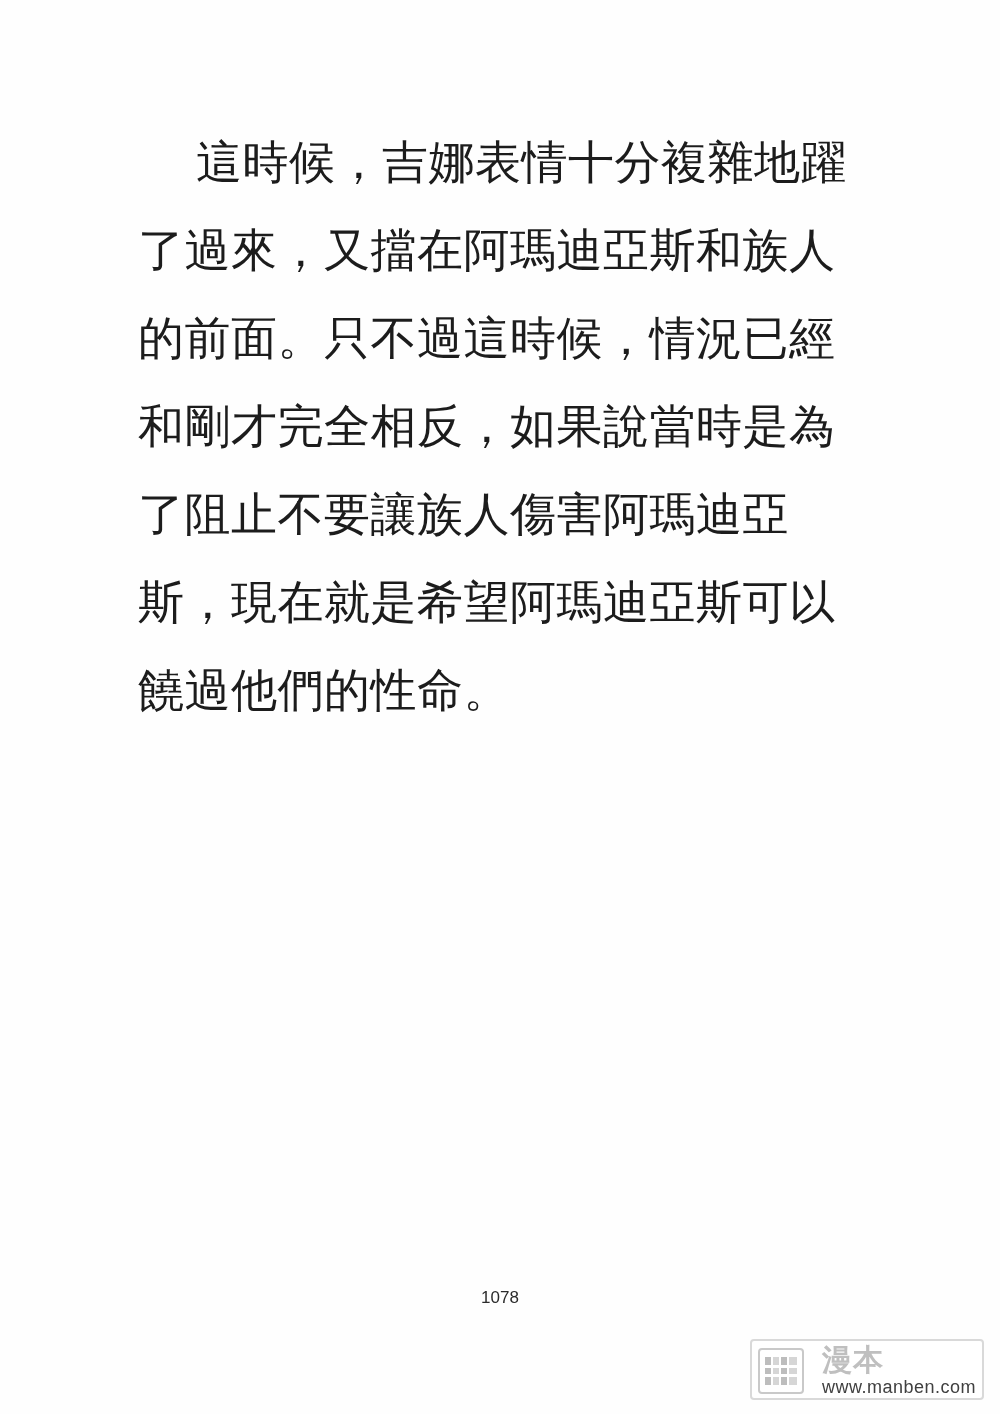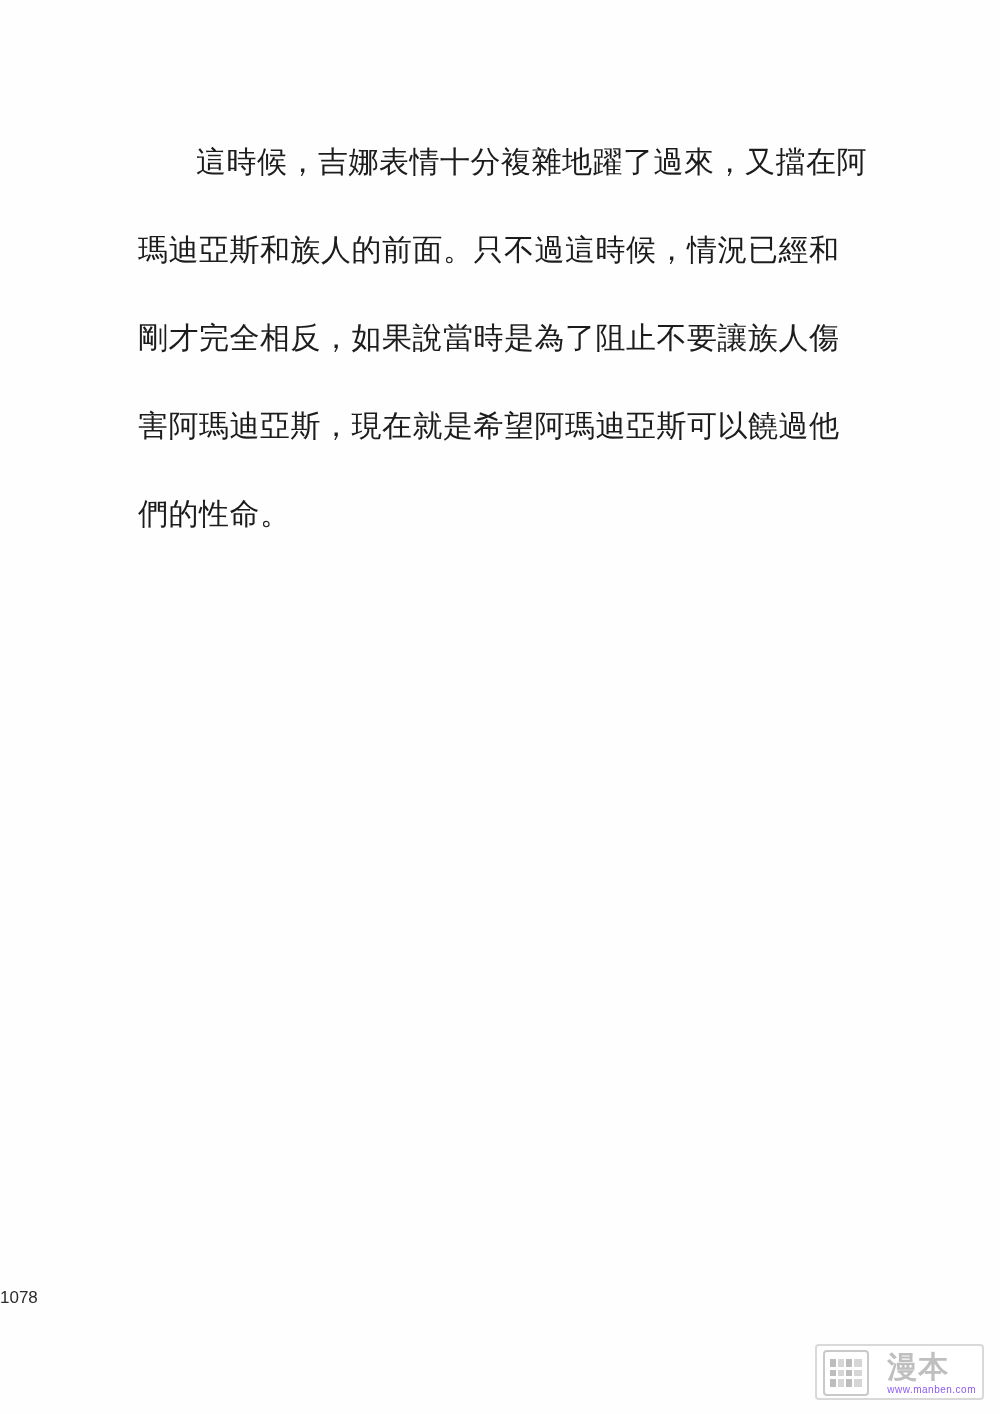--- a/index.html
+++ b/index.html
@@ -19,37 +19,37 @@
     inset: 0;
     background: #fefefe;
   }
   .text-body {
     position: absolute;
     left: 138px;
     top: 118px;
     width: 730px;
   }
   .para {
-    font-size: 30px;
+    font-size: 46px;
     line-height: 88px;
     color: #1c1c1c;
     text-indent: 58px;
     letter-spacing: 0.5px;
     margin: 0;
     font-weight: 400;
   }
   .para + .para {
     margin-top: 66px;
   }
   .page-number {
     position: absolute;
     left: 0;
     right: 0;
     top: 1288px;
-    text-align: left;
+    text-align: center;
     font-size: 17px;
     color: #2b2b2b;
     font-family: "Liberation Sans", sans-serif;
   }
   .watermark {
     position: absolute;
     right: 16px;
     bottom: 14px;
     display: flex;
     align-items: center;
@@ -70,22 +70,22 @@
     align-items: flex-start;
     line-height: 1;
   }
   .wm-title {
     font-size: 30px;
     color: #bfbfbf;
     font-weight: 700;
     letter-spacing: 1px;
   }
   .wm-url {
-    font-size: 10px;
-    color: #8b5cf6;
+    font-size: 18px;
+    color: #404040;
     letter-spacing: 0.5px;
     margin-top: 3px;
     font-family: "Liberation Sans", sans-serif;
   }
 </style>
 </head>
 <body>
 
 <div class="page">
 

